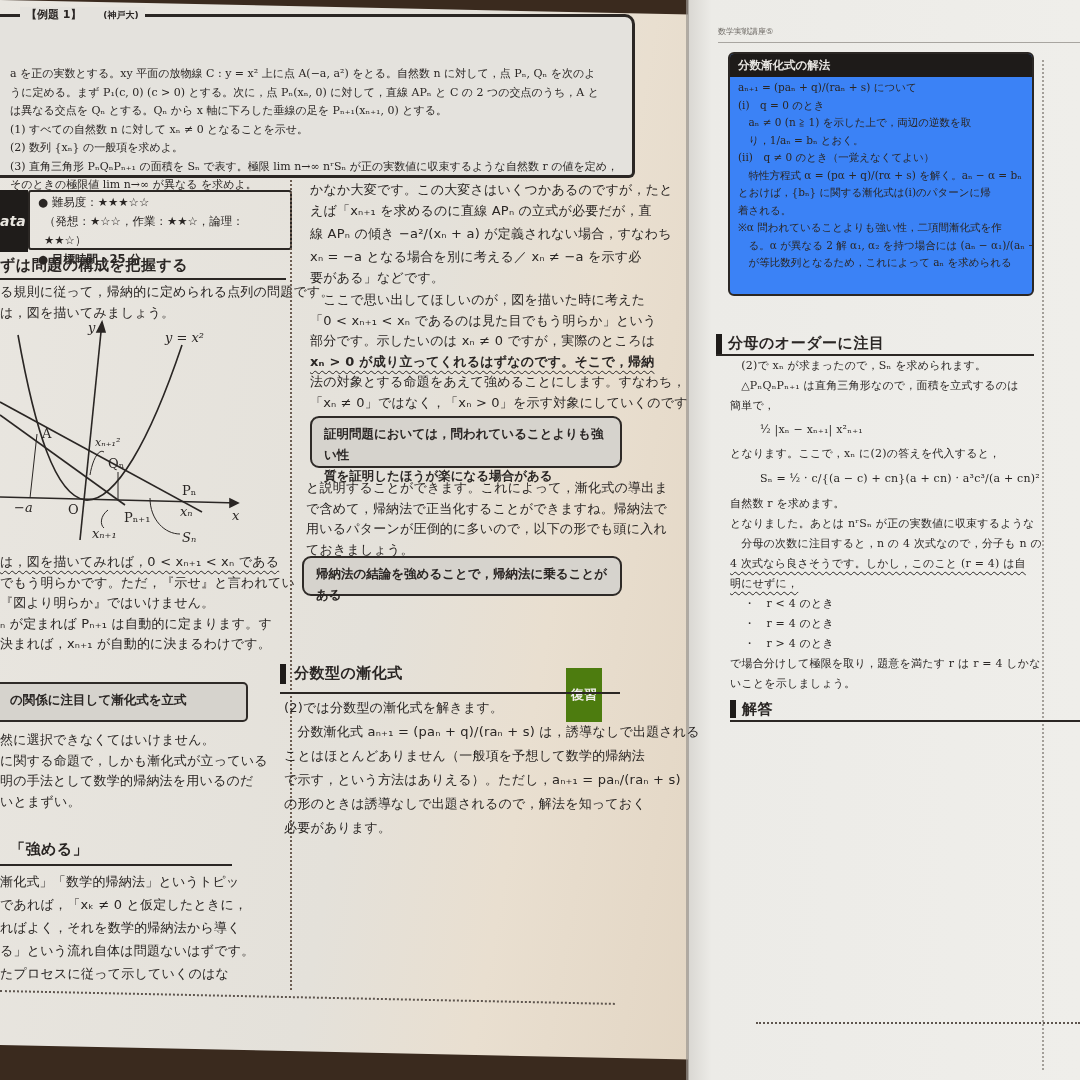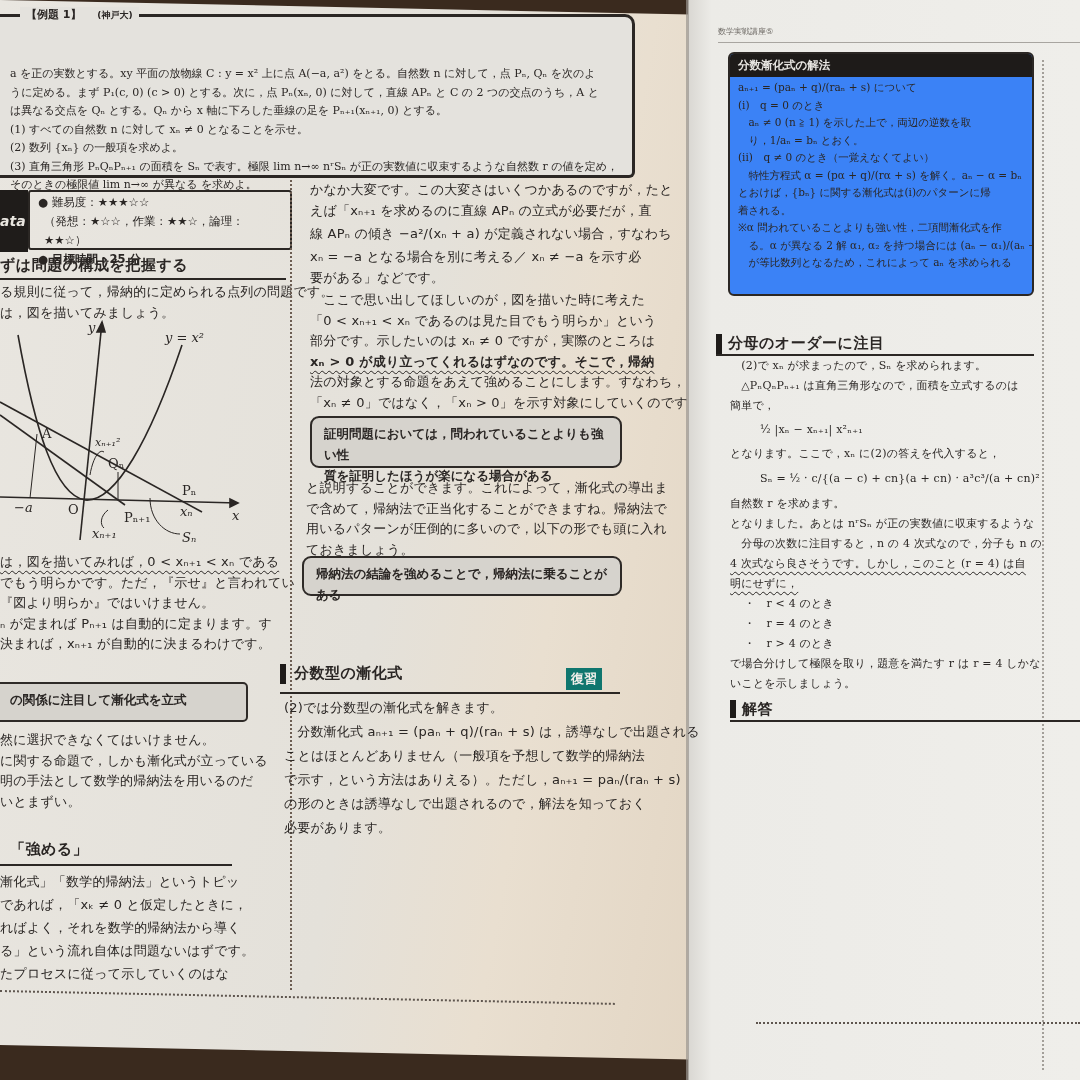--- a/index.html
+++ b/index.html
@@ -30,39 +30,39 @@
   .sec-h{font-size:15px;font-weight:bold;letter-spacing:.5px;}
   .sec-line{height:2px;background:#2b2724;}
   .sec-bar{width:6px;height:20px;background:#1e1b19;}
 
   .callout{border:2px solid #2e2a27;border-radius:9px;background:#d6d3cd;font-weight:bold;
         font-size:12.5px;line-height:21px;padding:5px 12px;box-sizing:border-box;}
   .wavy{text-decoration:underline wavy #2a2624;text-underline-offset:4px;text-decoration-thickness:1px;}
   .dotv{border-left:2px dotted #6c5d52;}
   .doth{border-top:2px dotted #5e554e;}
 
-  .badge{background:#0f766e;color:#f0eeea;font-weight:bold;font-size:13px;padding:2px 5px;}
+  .badge{background:#4d7c0f;color:#f0eeea;font-weight:bold;font-size:13px;padding:18px 5px;}
 
   
   .mbox{left:728px;top:52px;width:302px;height:240px;border:2px solid #2b2724;border-radius:6px;
         background:#3b82f6;overflow:hidden;}
   .mbox-head{background:#1e1b19;color:#e8e6e2;font-weight:bold;font-size:11.5px;padding:4px 8px;}
   .mbody{font-size:10.5px;line-height:17.5px;padding:2px 8px;white-space:nowrap;}
 </style>
 </head>
 <body>
 
 <div class="page-left"></div>
 <div class="page-right"></div>
 <div class="gutter"></div>
 
 <div class="abs prob">
   <div class="prob-head">
     <span>【例題 1】</span>
-    <span style="font-size:9px;margin-left:12px">(神戸大)</span>
+    <span style="font-size:9px;margin-left:18px">(神戸大)</span>
   </div>
   <div class="prob-body serif">
     <div>a を正の実数とする。xy 平面の放物線 C : y = x² 上に点 A(−a, a²) をとる。自然数 n に対して，点 Pₙ, Qₙ を次のよ</div>
     <div>うに定める。まず P₁(c, 0) (c &gt; 0) とする。次に，点 Pₙ(xₙ, 0) に対して，直線 APₙ と C の 2 つの交点のうち，A と</div>
     <div>は異なる交点を Qₙ とする。Qₙ から x 軸に下ろした垂線の足を Pₙ₊₁(xₙ₊₁, 0) とする。</div>
     <div>(1)  すべての自然数 n に対して xₙ ≠ 0 となることを示せ。</div>
     <div>(2)  数列 {xₙ} の一般項を求めよ。</div>
     <div>(3)  直角三角形 PₙQₙPₙ₊₁ の面積を Sₙ で表す。極限 lim n→∞ nʳSₙ が正の実数値に収束するような自然数 r の値を定め，</div>
     <div>     そのときの極限値 lim n→∞ が異なる を求めよ。</div>
   </div>

